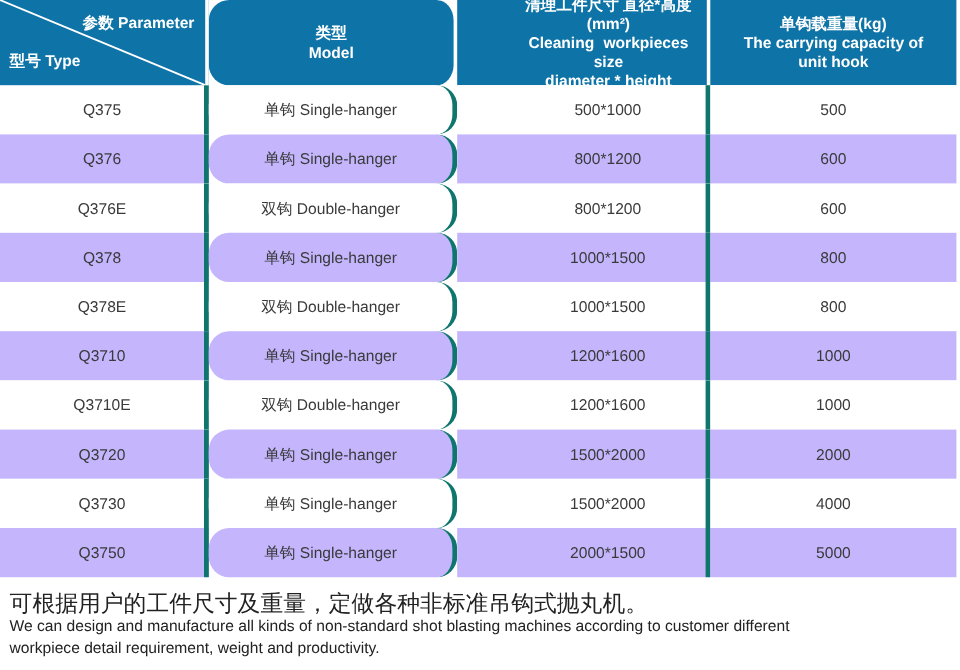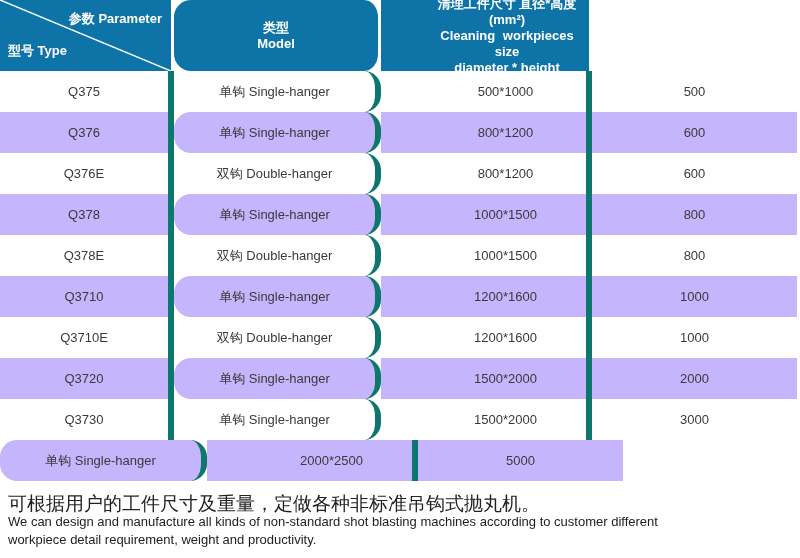--- a/index.html
+++ b/index.html
@@ -50,21 +50,21 @@
   .trow.alt .cell { background: #c4b5fd; }
   .cell {
     background: #ffffff;
     color: #3a3a3a;
     font-size: 13px;
     display: flex;
     align-items: center;
     justify-content: center;
     text-align: center;
   }
-  .cell.sep { border-right: 6px solid #0f766e; text-align: center; }
+  .cell.sep { border-right: 4px solid #0f766e; text-align: center; }
 
   
   .footer { margin: 13px 0 0 8px; color: #222222; }
   .footer-zh { font-size: 19px; line-height: 19px; }
   .footer-en { font-size: 13px; line-height: 18px; max-width: 688px; }
 </style>
 </head>
 <body>
 
 <div class="page">
@@ -79,20 +79,25 @@
         <span class="corner-bottom">型号 Type</span>
       </div>
       <div class="head-cell c2 gap">
         <div>类型</div>
         <div>Model</div>
       </div>
       <div class="head-cell c3 gap">
         <div>清理工件尺寸 直径*高度(mm²)</div>
         <div class="spaced">Cleaning workpieces size</div>
         <div>diameter * height</div>
+      </div>
+      <div class="head-cell c4">
+        <div>单钩载重量(kg)</div>
+        <div>The carrying capacity of</div>
+        <div>unit hook</div>
       </div>
     </div>
 
     <div class="tbody">
       <div class="trow">
         <div class="cell c1 sep">Q375</div>
         <div class="cell c2 sep">单钩 Single-hanger</div>
         <div class="cell c3 sep">500*1000</div>
         <div class="cell c4">500</div>
       </div>
@@ -135,25 +140,26 @@
       <div class="trow alt">
         <div class="cell c1 sep">Q3720</div>
         <div class="cell c2 sep">单钩 Single-hanger</div>
         <div class="cell c3 sep">1500*2000</div>
         <div class="cell c4">2000</div>
       </div>
       <div class="trow">
         <div class="cell c1 sep">Q3730</div>
         <div class="cell c2 sep">单钩 Single-hanger</div>
         <div class="cell c3 sep">1500*2000</div>
-        <div class="cell c4">3000</div>
+        <div class="cell c4">4000</div>
       </div>
       <div class="trow alt">
+        <div class="cell c1 sep">Q3750</div>
         <div class="cell c2 sep">单钩 Single-hanger</div>
-        <div class="cell c3 sep">2000*2500</div>
+        <div class="cell c3 sep">2000*1500</div>
         <div class="cell c4">5000</div>
       </div>
     </div>
   </div>
 
   <div class="footer">
     <div class="footer-zh">可根据用户的工件尺寸及重量，定做各种非标准吊钩式抛丸机。</div>
     <div class="footer-en">We can design and manufacture all kinds of non-standard shot blasting machines according to customer different workpiece detail requirement, weight and productivity.</div>
   </div>
 </div>

